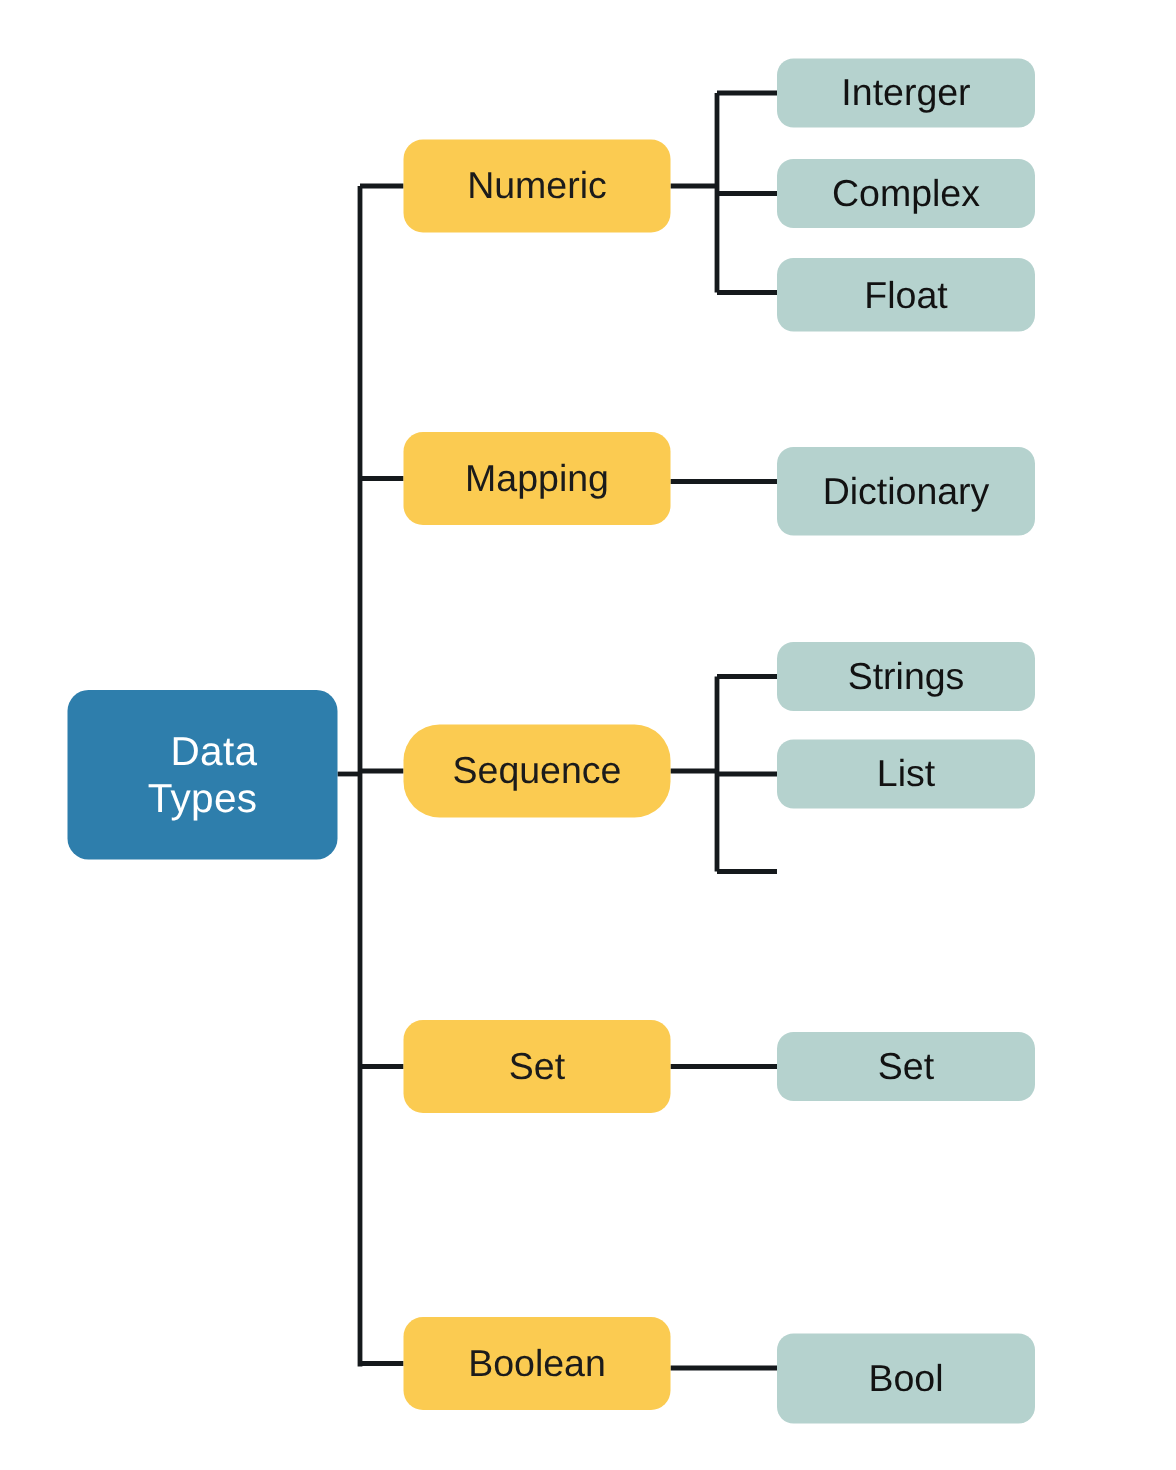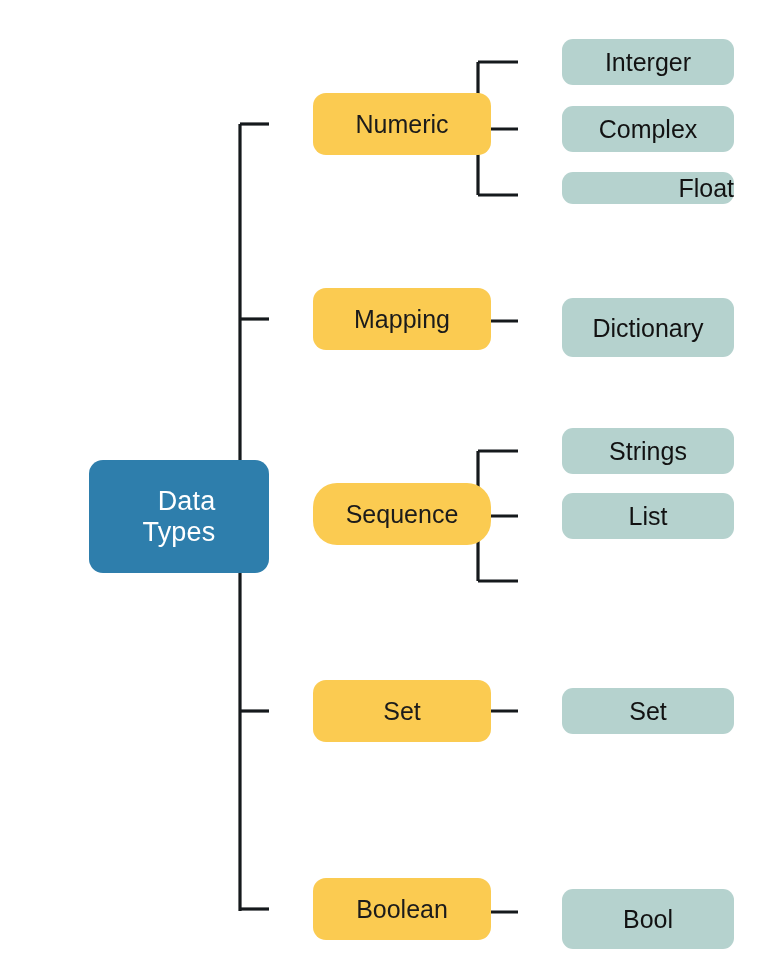--- a/index.html
+++ b/index.html
@@ -28,21 +28,20 @@
   .node {
     position: absolute;
     box-sizing: border-box;
     display: flex;
     align-items: center;
     justify-content: center;
     text-align: center;
     line-height: 1.12;
     border-radius: 12px;
     z-index: 2;
-    margin-left: 44px;
     -webkit-font-smoothing: antialiased;
   }
   .node-root {
     background: #2e7eac;
     color: #ffffff;
     border-radius: 14px;
     font-size: 27px;
     letter-spacing: 0.2px;
     text-align: right;
   }
@@ -130,21 +129,21 @@
   </div>
 
   <div class="node node-leaf" style="left:518px; top:39px; width:172px; height:46px;">
     <span class="node-label">Interger</span>
   </div>
 
   <div class="node node-leaf" style="left:518px; top:106px; width:172px; height:46px;">
     <span class="node-label">Complex</span>
   </div>
 
-  <div class="node node-leaf" style="left:518px; top:172px; width:172px; height:32px;justify-content:flex-end;">
+  <div class="node node-leaf" style="left:518px; top:172px; width:172px; height:49px;">
     <span class="node-label">Float</span>
   </div>
 
   <div class="node node-leaf" style="left:518px; top:298px; width:172px; height:59px;">
     <span class="node-label">Dictionary</span>
   </div>
 
   <div class="node node-leaf" style="left:518px; top:428px; width:172px; height:46px;">
     <span class="node-label">Strings</span>
   </div>

